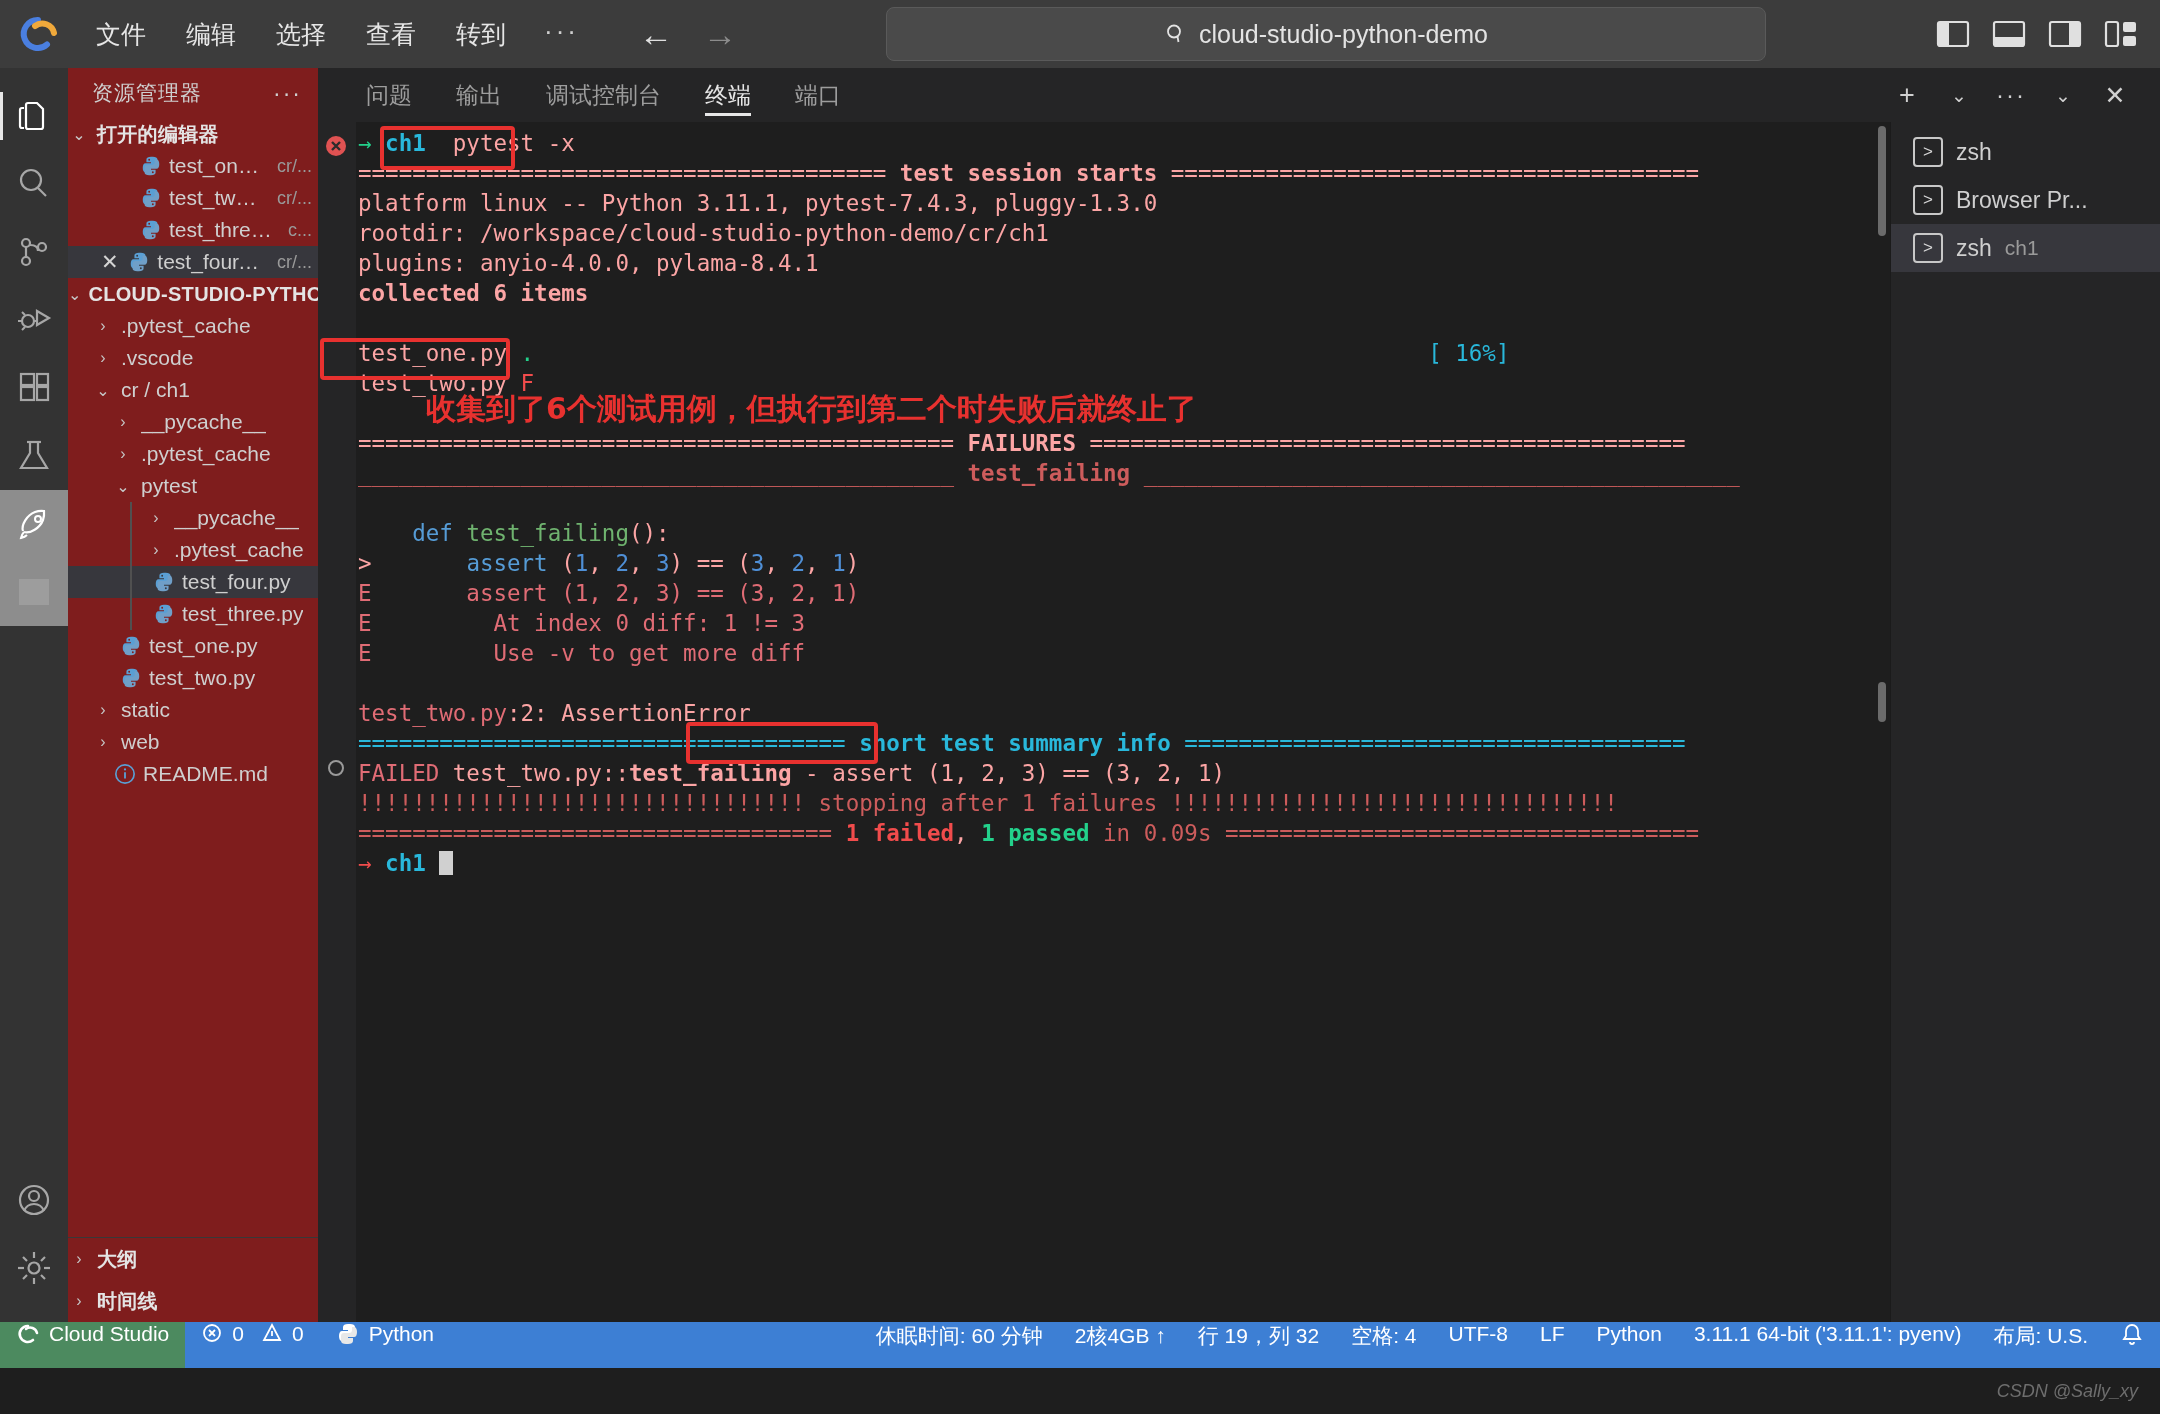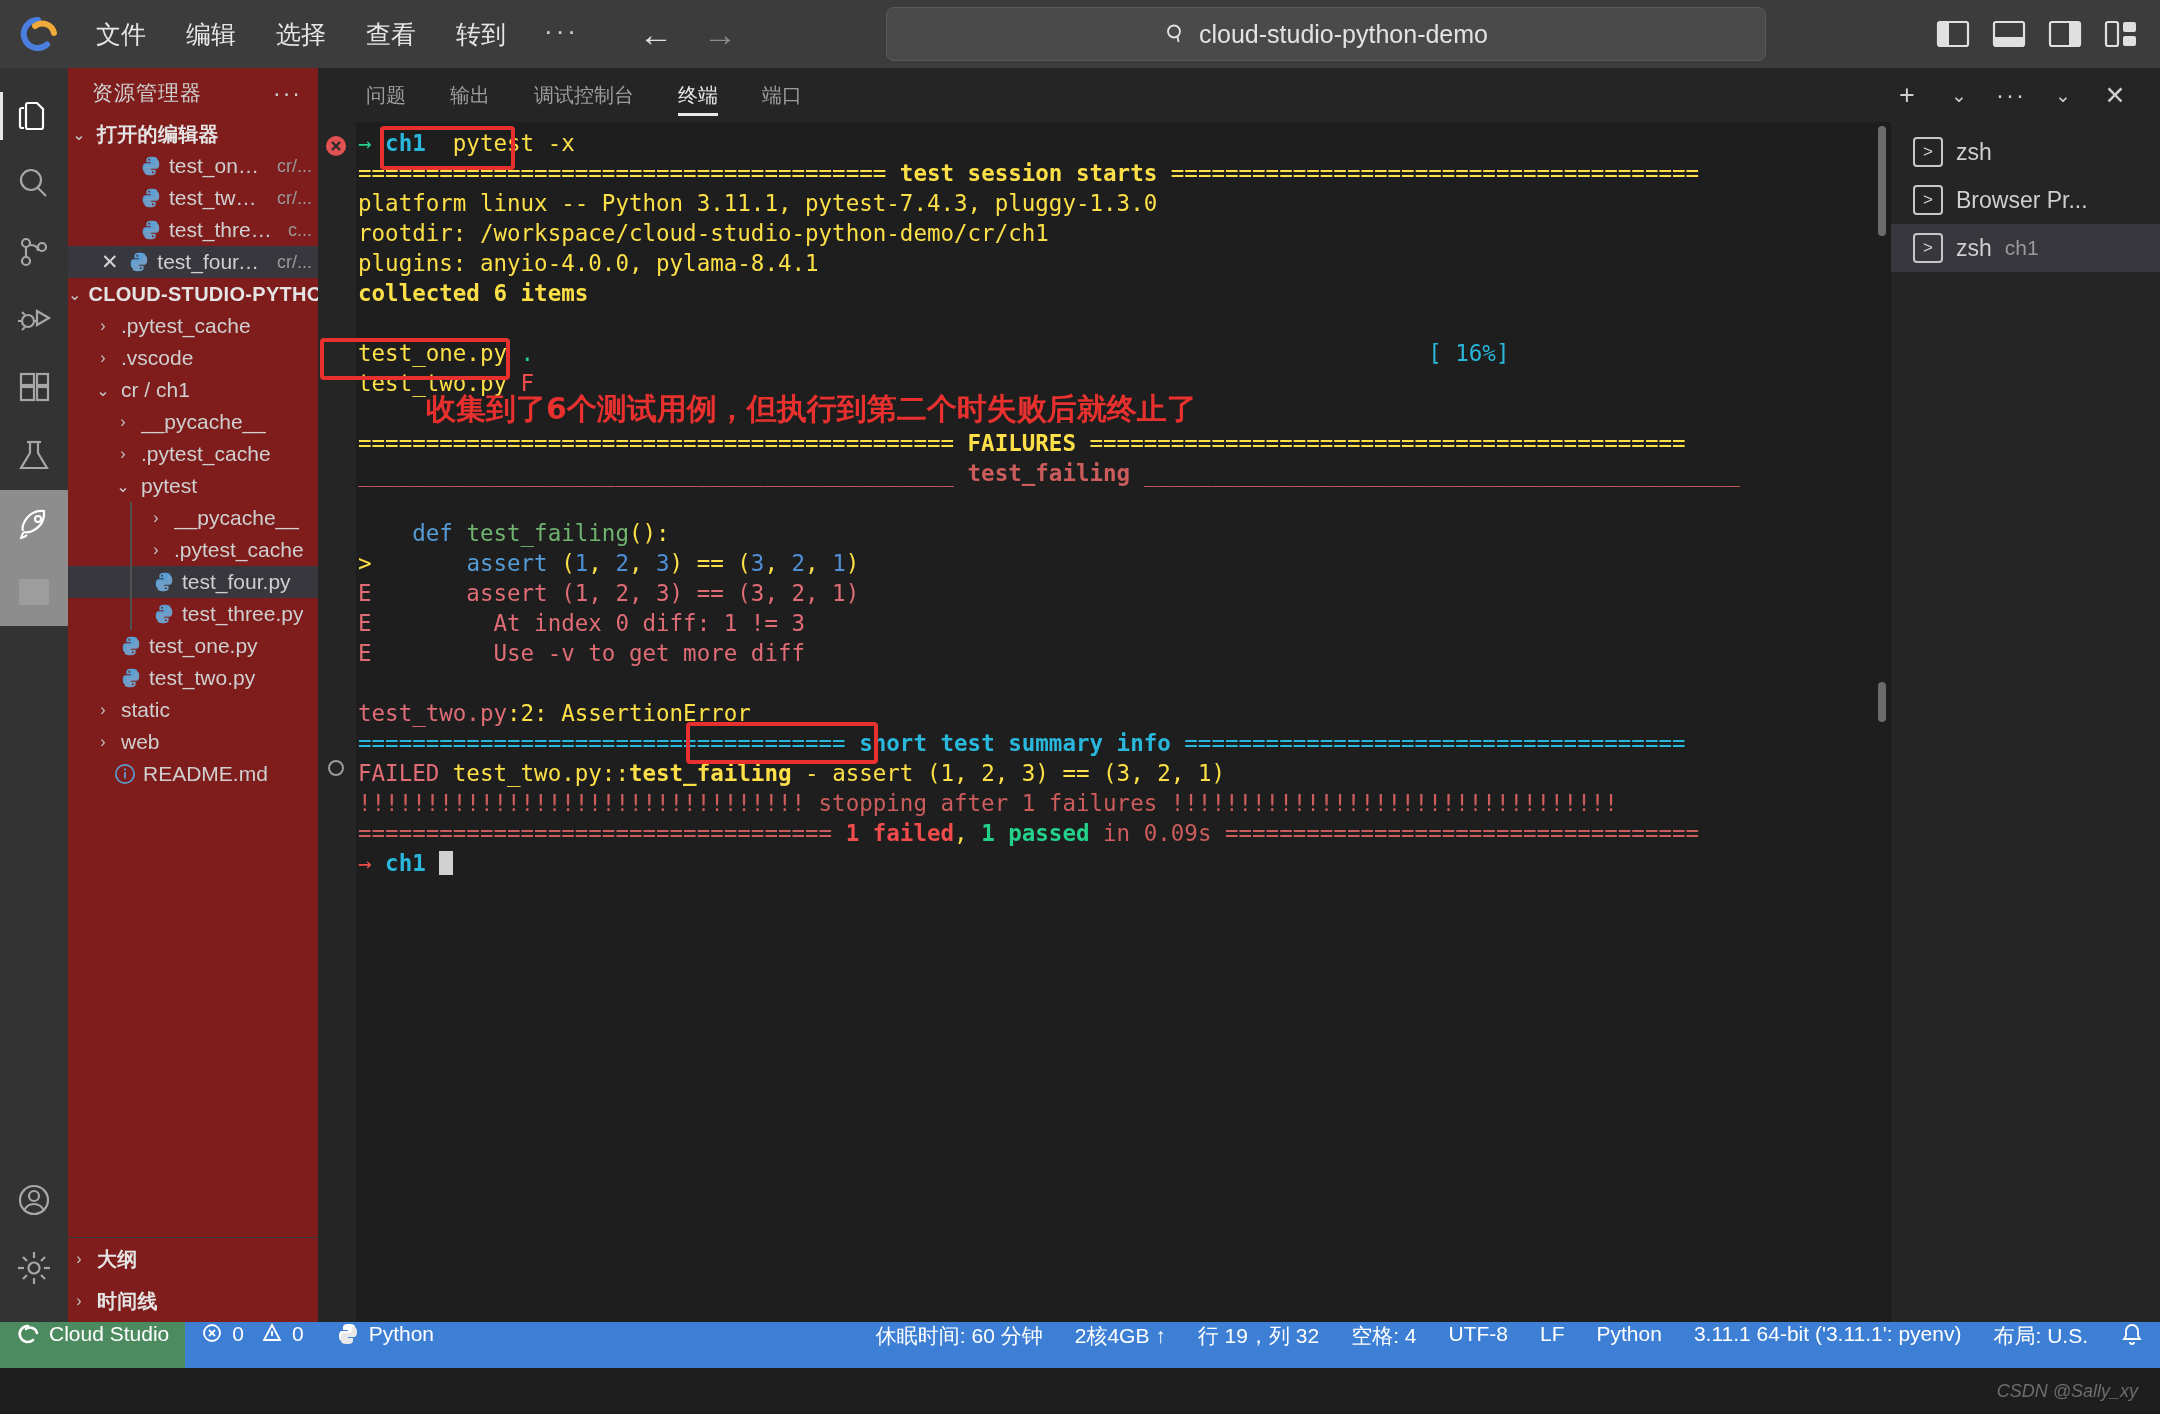--- a/index.html
+++ b/index.html
@@ -50,35 +50,35 @@
   .path { color:#9a9a9a; font-size:18px; margin-left:7px; }
   .pyicon { width:22px; height:22px; flex:0 0 22px; }
   .closex { width:24px; font-size:21px; color:#d4d4d4; text-align:center; }
   .guide { width:2px; background:#505050; height:32px; margin:0 6px 0 10px; flex:0 0 2px; }
   .sidefoot { border-top:1px solid #383838; }
   .sidefoot .row { height:42px; }
 
   
   .panel { flex:1; display:flex; flex-direction:column; background:#1e1e1e; min-width:0; }
   .panel-tabs { height:54px; background:#252526; display:flex; align-items:center; padding-left:26px; flex:0 0 54px; }
-  .ptab { font-size:20px; color:#9d9d9d; padding:0 22px; height:54px; display:flex; align-items:center; position:relative; }
+  .ptab { font-size:23px; color:#9d9d9d; padding:0 22px; height:54px; display:flex; align-items:center; position:relative; }
   .ptab.active { color:#e7e7e7; }
   .ptab.active::after { content:""; position:absolute; left:22px; right:22px; bottom:6px; height:3px; background:#e7e7e7; }
   .ptools { margin-left:auto; display:flex; align-items:center; gap:6px; padding-right:22px; }
   .ptool { width:46px; height:46px; display:flex; align-items:center; justify-content:center; font-size:27px; color:#d0d0d0; }
 
   .termrow { flex:1; display:flex; min-height:0; }
   .termarea { flex:1; position:relative; min-width:0; background:#1e1e1e; overflow:hidden; }
   .gutter { position:absolute; left:0; top:0; bottom:0; width:38px; background:#252526; }
   .gmark { position:absolute; left:6px; width:24px; height:24px; }
   .termtext { position:absolute; left:40px; top:0; right:0; bottom:0;
               font-family:"DejaVu Sans Mono","Liberation Mono",monospace; font-size:22.5px; line-height:30px;
               color:#cccccc; white-space:pre; padding-top:6px; overflow:hidden; }
   .tline { height:30px; }
-  .c-white{color:#fde047}.c-green{color:#23d18b}.c-cyan{color:#29b8db}.c-red{color:#f14c4c}
+  .c-white{color:#fca5a5}.c-green{color:#23d18b}.c-cyan{color:#29b8db}.c-red{color:#f14c4c}
   .c-redl{color:#cd5c5c}.c-blue{color:#569cd6}.c-pink{color:#e06c75}
   .c-num{color:#4f8fd6}.c-func{color:#6fb36f}.b{font-weight:bold}
 
   .annot { position:absolute; font-family:"DejaVu Sans","Liberation Sans",sans-serif; color:#e8312f;
            font-size:30px; font-weight:bold; white-space:nowrap; }
   .box { position:absolute; border:4px solid #e8312f; border-radius:4px; }
 
   .termscroll { position:absolute; right:4px; width:8px; background:#6b6b6b; border-radius:4px; }
   .termsidebar { width:270px; background:#252526; flex:0 0 270px; padding-top:6px; border-left:1px solid #1b1b1b; }
   .trow { height:48px; display:flex; align-items:center; gap:13px; padding-left:22px; font-size:23px; color:#cfcfcf; }

